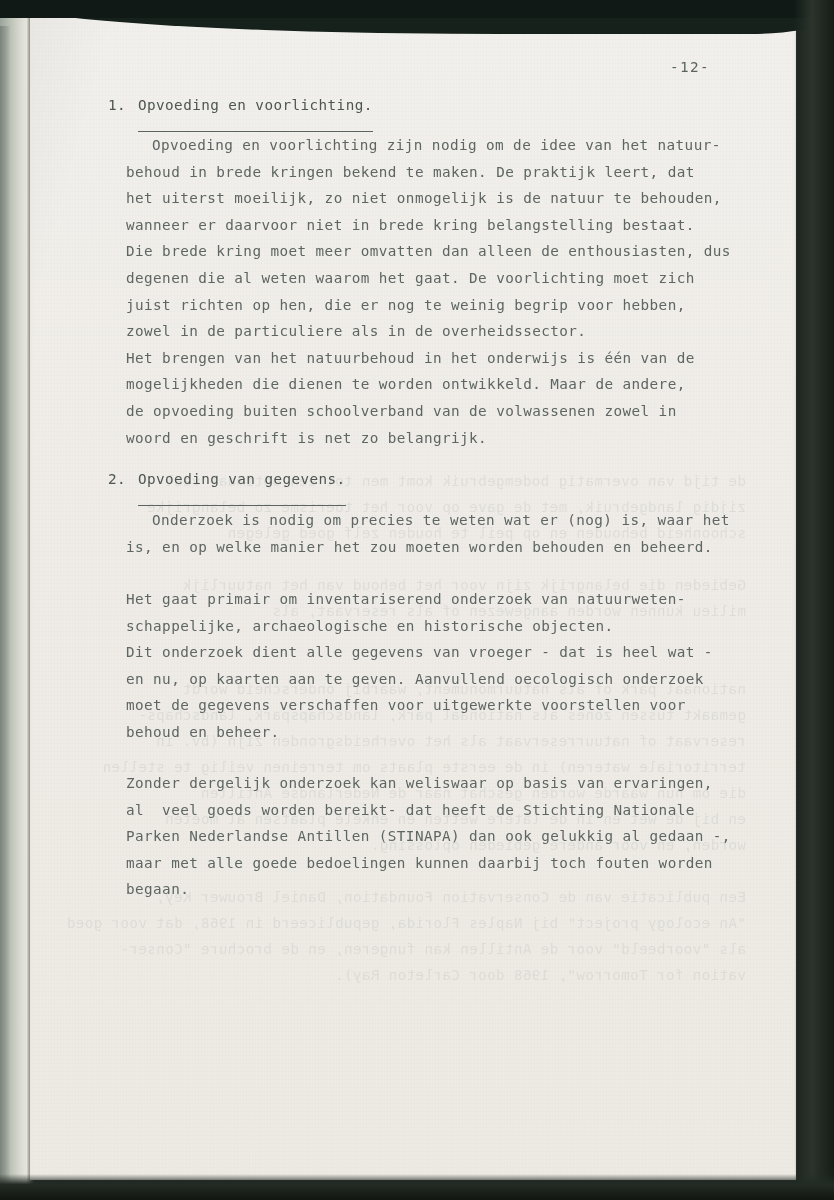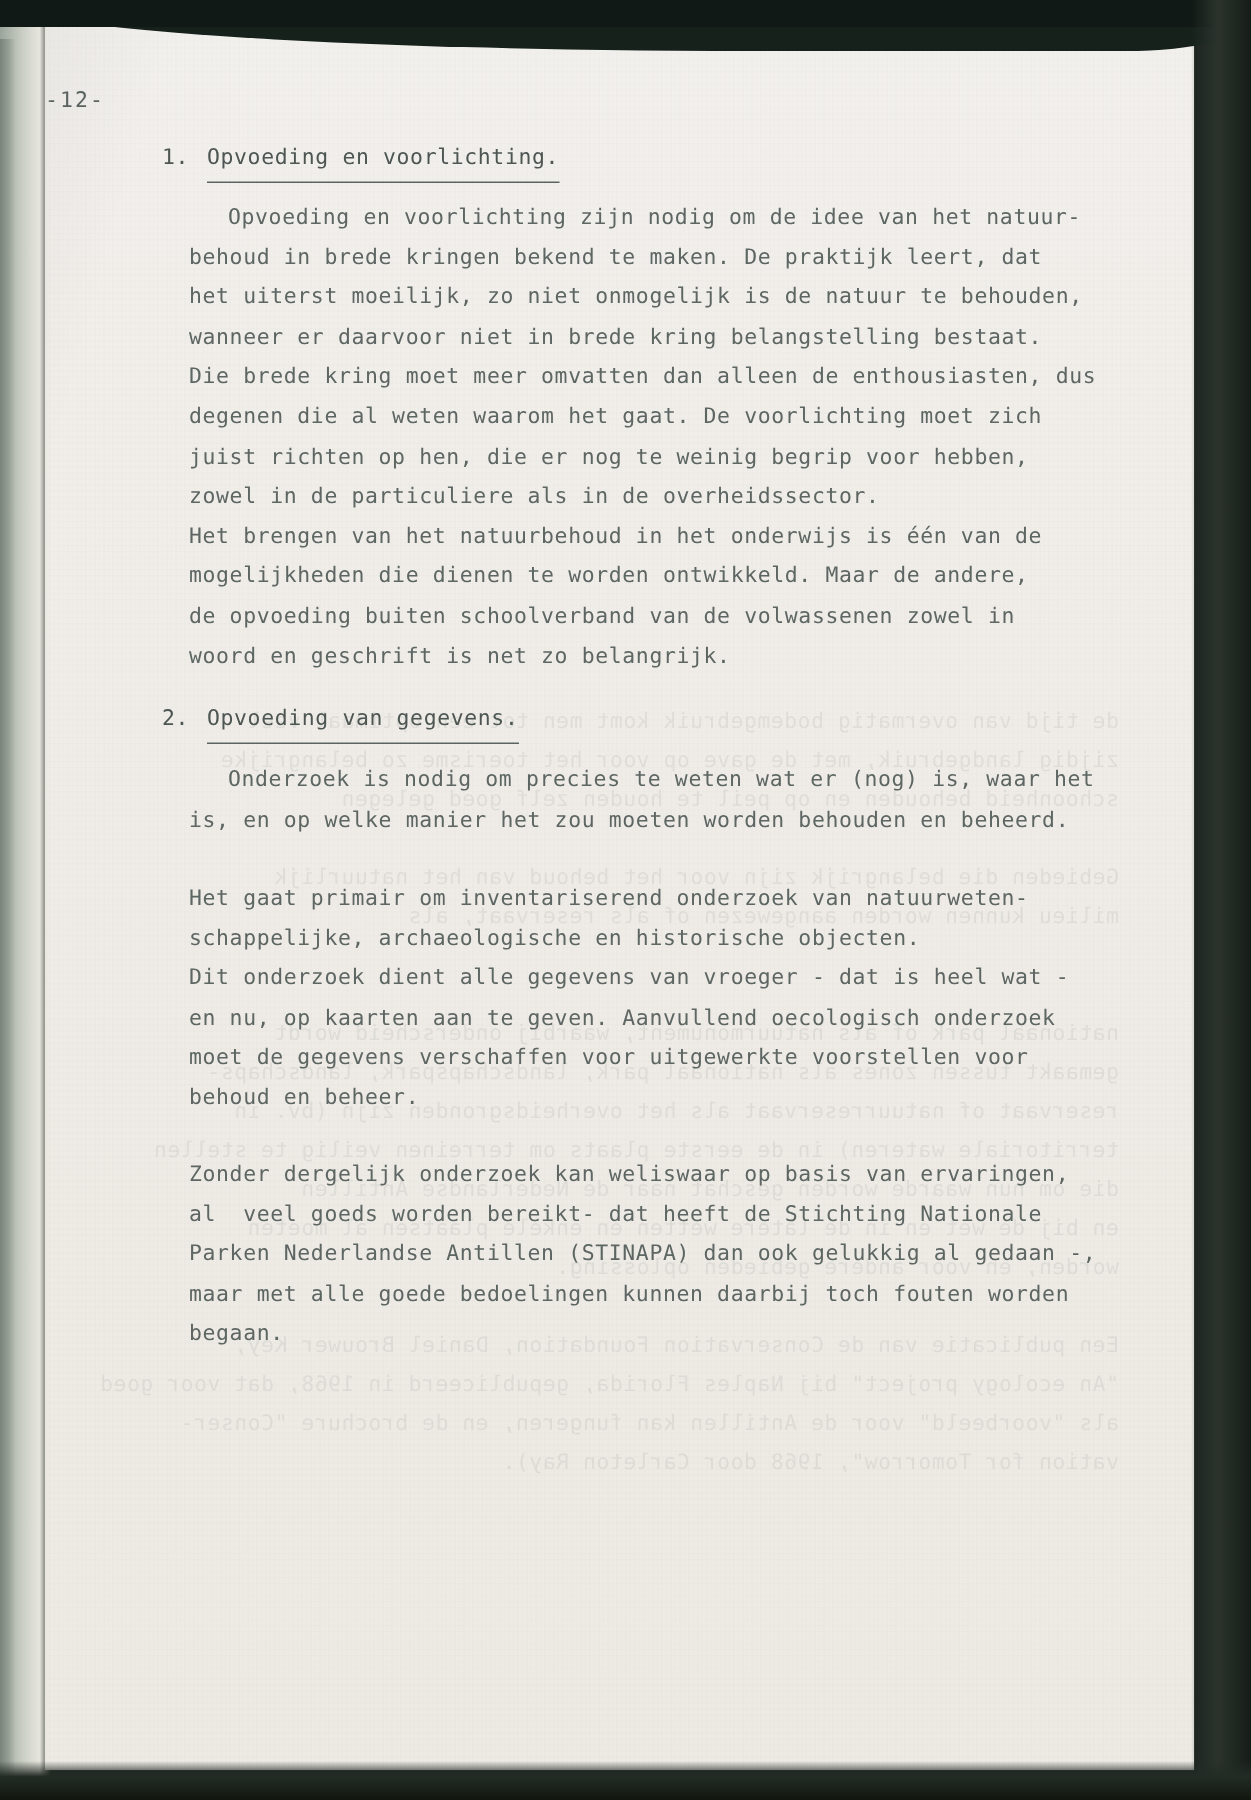--- a/index.html
+++ b/index.html
@@ -95,39 +95,40 @@
     color: #5d6663;
     font-size: 14.3px;
     line-height: 26.6px;
     letter-spacing: 0.42px;
   }
 
   .folio {
     position: absolute;
     left: 0; top: 38px;
     width: 680px;
+    text-align: right;
     letter-spacing: 1.4px;
     color: #5a6360;
   }
 
   .block { position: absolute; left: 0; width: 766px; }
 
   .heading {
     display: flex;
     align-items: baseline;
     color: #4d5653;
   }
   .heading .num {
     width: 30px;
     padding-left: 78px;
     flex: none;
   }
   .heading .ttl {
     border-bottom: 1.6px solid #5b6461;
-    padding-bottom: 2px;
+    padding-bottom: 12px;
     white-space: pre;
   }
 
   .para { padding-left: 96px; padding-right: 24px; }
   .para p { margin: 0; white-space: pre-wrap; }
   .para .indent { text-indent: 26px; }
 
   
   .verso {
     position: absolute;

